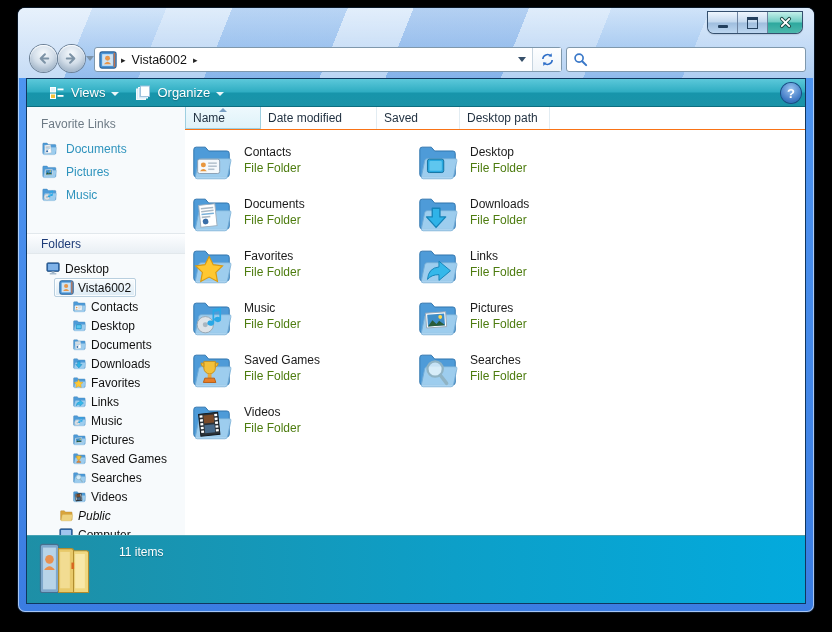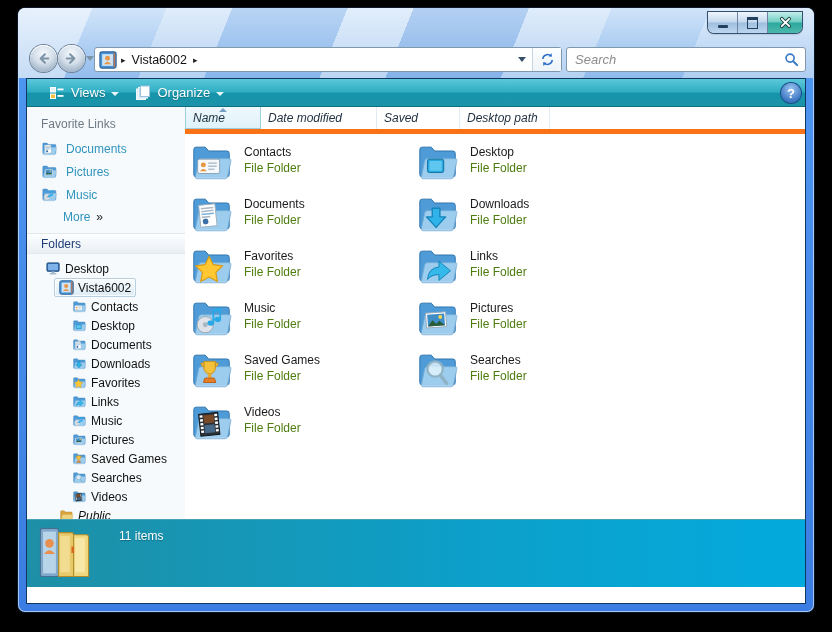--- a/index.html
+++ b/index.html
@@ -83,35 +83,35 @@
   .sb-up{top:0;} .sb-down{bottom:0;}
   .sb-tri-up{width:0;height:0;border-left:3px solid transparent;border-right:3px solid transparent;border-bottom:4px solid #6d7a88;}
   .sb-tri-down{width:0;height:0;border-left:3px solid transparent;border-right:3px solid transparent;border-top:4px solid #6d7a88;}
   .sb-thumb{position:absolute;left:1px;top:60px;width:12px;height:72px;border-radius:6px;
     background:linear-gradient(90deg,#fafafa,#dcdde0);border:1px solid #c9cace;box-sizing:border-box;
     display:flex;flex-direction:column;align-items:center;justify-content:center;gap:2px;}
   .sb-thumb i{display:block;width:7px;height:1px;background:#aab0b8;}
 
   
   .main{position:absolute;left:158px;right:0;top:0;bottom:0;background:#fff;}
-  .header-row{position:absolute;left:0;right:0;top:0;height:22px;display:flex;border-bottom:5px solid #f97316;font-style:italic;}
+  .header-row{position:absolute;left:0;right:0;top:0;height:22px;display:flex;border-bottom:1px solid #f97316;}
   .hcell{position:relative;box-sizing:border-box;padding:4px 0 0 7px;font-size:12px;color:#1f2f3f;
     border-right:1px solid #e2ecf2;background:#fff;}
   .hcell.sorted{background:linear-gradient(180deg,#eef9fd,#dff2f9);border:1px solid #9ecfe0;border-top:none;}
   .sort-arrow{position:absolute;top:1px;left:50%;margin-left:-4px;width:0;height:0;
     border-left:4px solid transparent;border-right:4px solid transparent;border-bottom:4px solid #7aa0c4;}
   .hfill{flex:1;border-right:none;}
   .tiles{position:absolute;left:4px;top:30px;display:grid;grid-template-columns:226px 226px;grid-auto-rows:52px;}
   .tile{display:flex;align-items:flex-start;padding-top:2px;}
   .tile .ticon{width:46px;height:46px;flex:0 0 auto;margin-right:9px;}
   .tile .tname{font-size:12px;color:#1b1b1b;padding-top:6px;}
   .tile .ttype{font-size:12px;color:#4d7c0f;padding-top:2px;}
 
   
-  .details{position:absolute;left:0;right:0;bottom:16px;height:67px;
+  .details{position:absolute;left:0;right:0;bottom:0;height:67px;
     background:linear-gradient(90deg,#1e8fa6 0%,#0d9fc8 55%,#03aadd 100%);
     border-top:1px solid #47a2b4;padding-left:31px;}
   .details .count{position:absolute;left:92px;top:9px;color:#fff;font-size:12px;text-shadow:0 1px 1px rgba(0,50,60,.4);}
   .details .big-icon{position:absolute;left:8px;top:3px;}
 </style>
 </head>
 <body>
 
 <div class="window">
   <div class="glass-top"></div>
@@ -161,21 +161,20 @@
       <svg width="15" height="15" viewBox="0 0 16 16">
         <path d="M3 7.5 a5 5 0 0 1 8.6-3.2" fill="none" stroke="#2f6fc8" stroke-width="1.7"></path>
         <path d="M12.4 1.2 l0.3 3.8 -3.8 -0.4 z" fill="#2f6fc8"></path>
         <path d="M13 8.5 a5 5 0 0 1 -8.6 3.2" fill="none" stroke="#2f6fc8" stroke-width="1.7"></path>
         <path d="M3.6 14.8 l-0.3-3.8 3.8 0.4 z" fill="#2f6fc8"></path>
       </svg>
     </span>
   </div>
 
   <div class="search-bar">
-    <input type="text" placeholder="Search" style="">
     <svg width="15" height="15" viewBox="0 0 16 16">
       <circle cx="6.5" cy="6.5" r="4.3" fill="none" stroke="#3a78c8" stroke-width="1.8"></circle>
       <line x1="9.8" y1="9.8" x2="14" y2="14" stroke="#3a78c8" stroke-width="2.2" stroke-linecap="round"></line>
     </svg>
   </div>
 
   <div class="client">
     <div class="toolbar">
       <div class="tb-btn" style="margin-left:14px">
         <svg width="16" height="16" viewBox="0 0 16 16">
@@ -238,24 +237,20 @@
               <span style="width: 17px; height: 17px; flex: 0 0 auto;"><svg width="17" height="17" viewBox="0 0 48 48">
                   <path d="M5 11 q0 -2.5 2.5 -2.5 h9.5 l3.5 4 h19 q2.5 0 2.5 2.5 v22 q0 2.5 -2.5 2.5 h-32 q-2.5 0 -2.5 -2.5 z" fill="#4E9BD8" stroke="#2E73AC"></path>
                   <path d="M8.5 41.5 h29 q2.3 0 2.8 -2.3 l3.4 -16.4 q0.5 -2.3 -1.8 -2.3 h-29 q-2.3 0 -2.8 2.3 l-3.4 16.4 q-0.5 2.3 1.8 2.3 z" fill="#A8D4F2" opacity="0.88" stroke="#77AFD6"></path>
                   <circle cx="17" cy="31" r="8.5" fill="#dde3e8" stroke="#98a6b2"></circle>
                   <circle cx="17" cy="31" r="2.6" fill="#aab6c0"></circle>
                   <path d="M24.5 15 l9 -2 v12.5 a3.6 2.8 0 1 1 -1.8 -2.4 V16.6 l-5.4 1.2 v11.5 a3.6 2.8 0 1 1 -1.8 -2.4 z" fill="#2aa8e6"></path>
                 </svg></span>
               <span>Music</span>
             </div>
           </div>
-        <div class="fav-more">
-          <span>More</span>
-          <span class="chev">»</span>
-        </div>
         <div class="folders-bar">
           <span>Folders</span>
           <span class="chev-down"></span>
         </div>
         <div class="tree" id="tree">
             <div class="tree-row" style="padding-left: 14px;">
               <span class="lbl">
                 <span class="tree-icon"><svg width="15" height="15" viewBox="0 0 16 16">
                     <rect x="1" y="2" width="13" height="9" rx="1" fill="#3572B8" stroke="#1E4A7A"></rect>
                     <rect x="2.2" y="3.2" width="10.6" height="6.6" fill="#7FB2E8"></rect>

